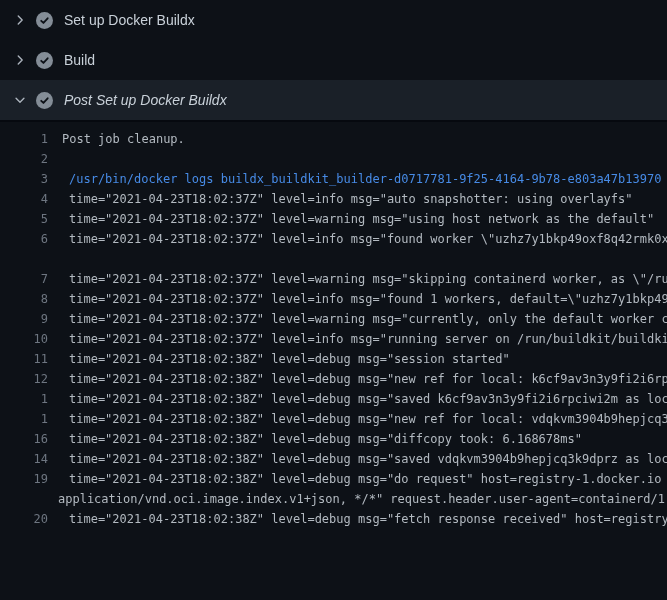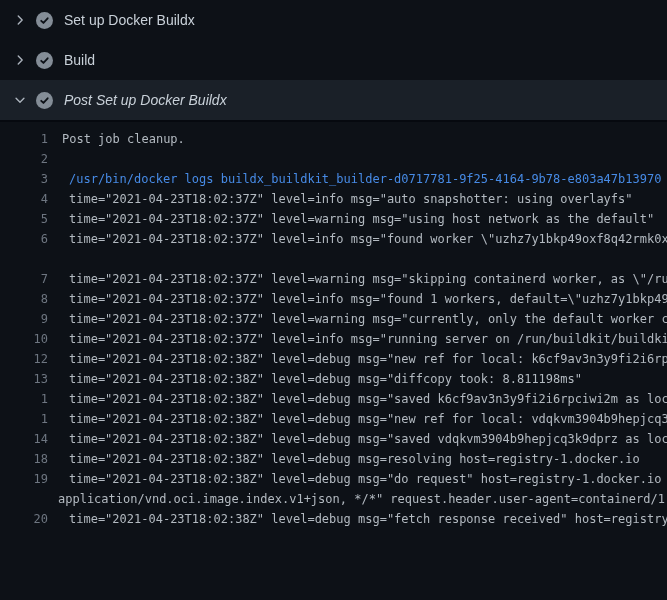--- a/index.html
+++ b/index.html
@@ -114,42 +114,42 @@
   </div>
       <div class="logline k-log">
     <span class="ln">9</span>
     <span class="txt">time="2021-04-23T18:02:37Z" level=warning msg="currently, only the default worker can</span>
   </div>
       <div class="logline k-log">
     <span class="ln">10</span>
     <span class="txt">time="2021-04-23T18:02:37Z" level=info msg="running server on /run/buildkit/buildkitd</span>
   </div>
       <div class="logline k-log">
+    <span class="ln">11</span>
+    <span class="txt">time="2021-04-23T18:02:38Z" level=debug msg="session started"</span>
+  </div>
+      <div class="logline k-log">
     <span class="ln">12</span>
     <span class="txt">time="2021-04-23T18:02:38Z" level=debug msg="new ref for local: k6cf9av3n3y9fi2i6rpciwi2m</span>
-  </div>
-      <div class="logline k-log">
-    <span class="ln">13</span>
-    <span class="txt">time="2021-04-23T18:02:38Z" level=debug msg="diffcopy took: 8.811198ms"</span>
   </div>
       <div class="logline k-log">
     <span class="ln">1</span>
     <span class="txt">time="2021-04-23T18:02:38Z" level=debug msg="saved k6cf9av3n3y9fi2i6rpciwi2m as local</span>
   </div>
       <div class="logline k-log">
     <span class="ln">1</span>
     <span class="txt">time="2021-04-23T18:02:38Z" level=debug msg="new ref for local: vdqkvm3904b9hepjcq3k9dprz</span>
   </div>
       <div class="logline k-log">
+    <span class="ln">16</span>
+    <span class="txt">time="2021-04-23T18:02:38Z" level=debug msg="diffcopy took: 6.168678ms"</span>
+  </div>
+      <div class="logline k-log">
     <span class="ln">14</span>
     <span class="txt">time="2021-04-23T18:02:38Z" level=debug msg="saved vdqkvm3904b9hepjcq3k9dprz as local</span>
-  </div>
-      <div class="logline k-log">
-    <span class="ln">18</span>
-    <span class="txt">time="2021-04-23T18:02:38Z" level=debug msg=resolving host=registry-1.docker.io</span>
   </div>
       <div class="logline k-log">
     <span class="ln">19</span>
     <span class="txt">time="2021-04-23T18:02:38Z" level=debug msg="do request" host=registry-1.docker.io re</span>
   </div>
       <div class="logline k-wrap">
     <span class="ln"></span>
     <span class="txt">application/vnd.oci.image.index.v1+json, */*" request.header.user-agent=containerd/1.4.4</span>
   </div>
       <div class="logline k-log">

